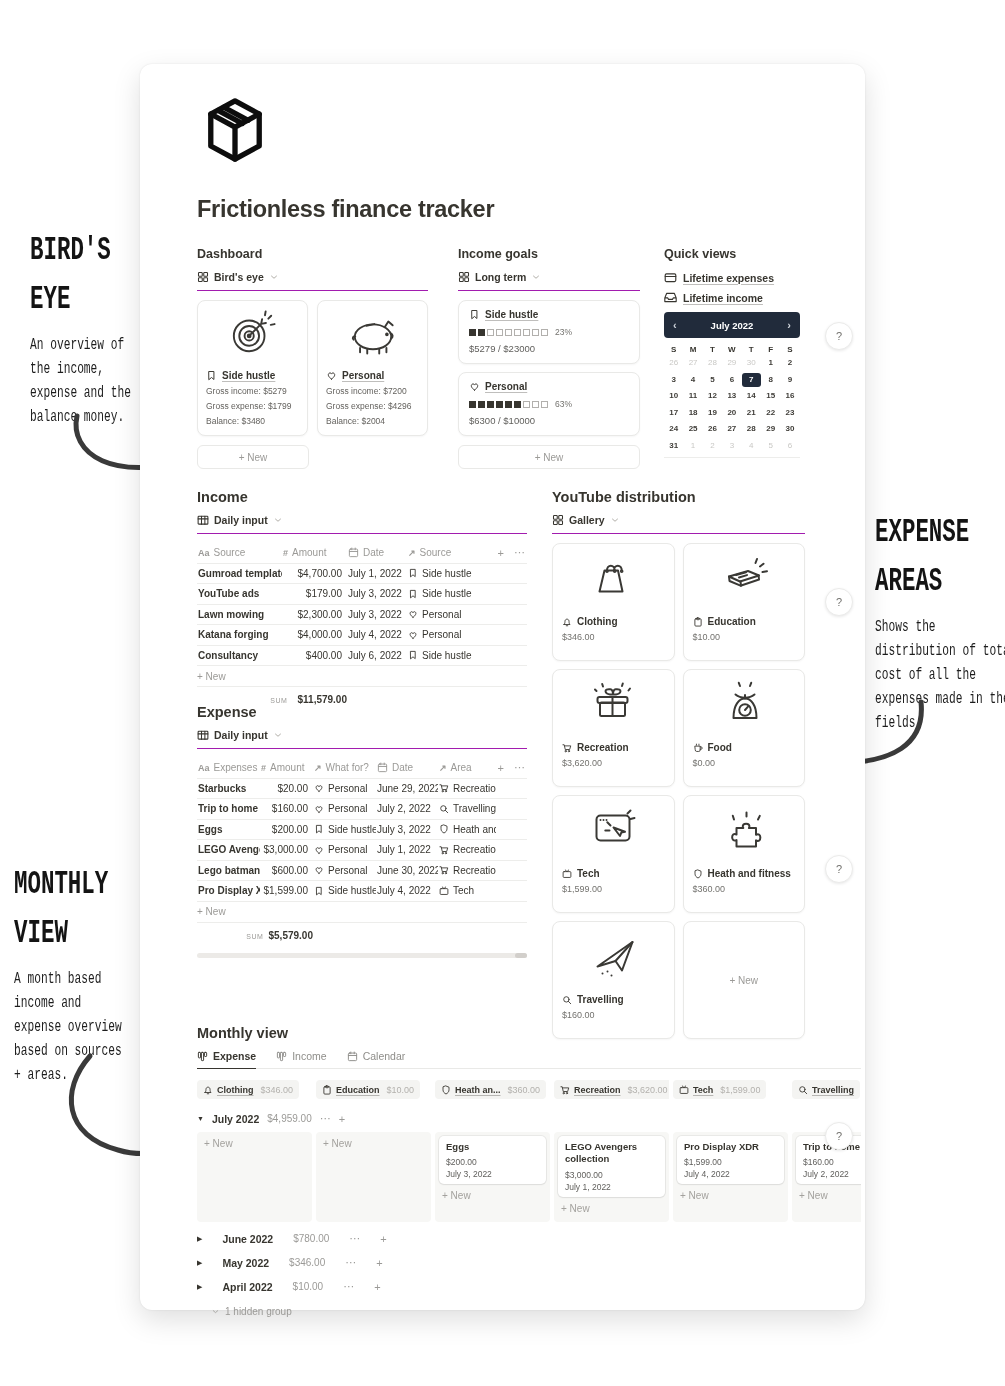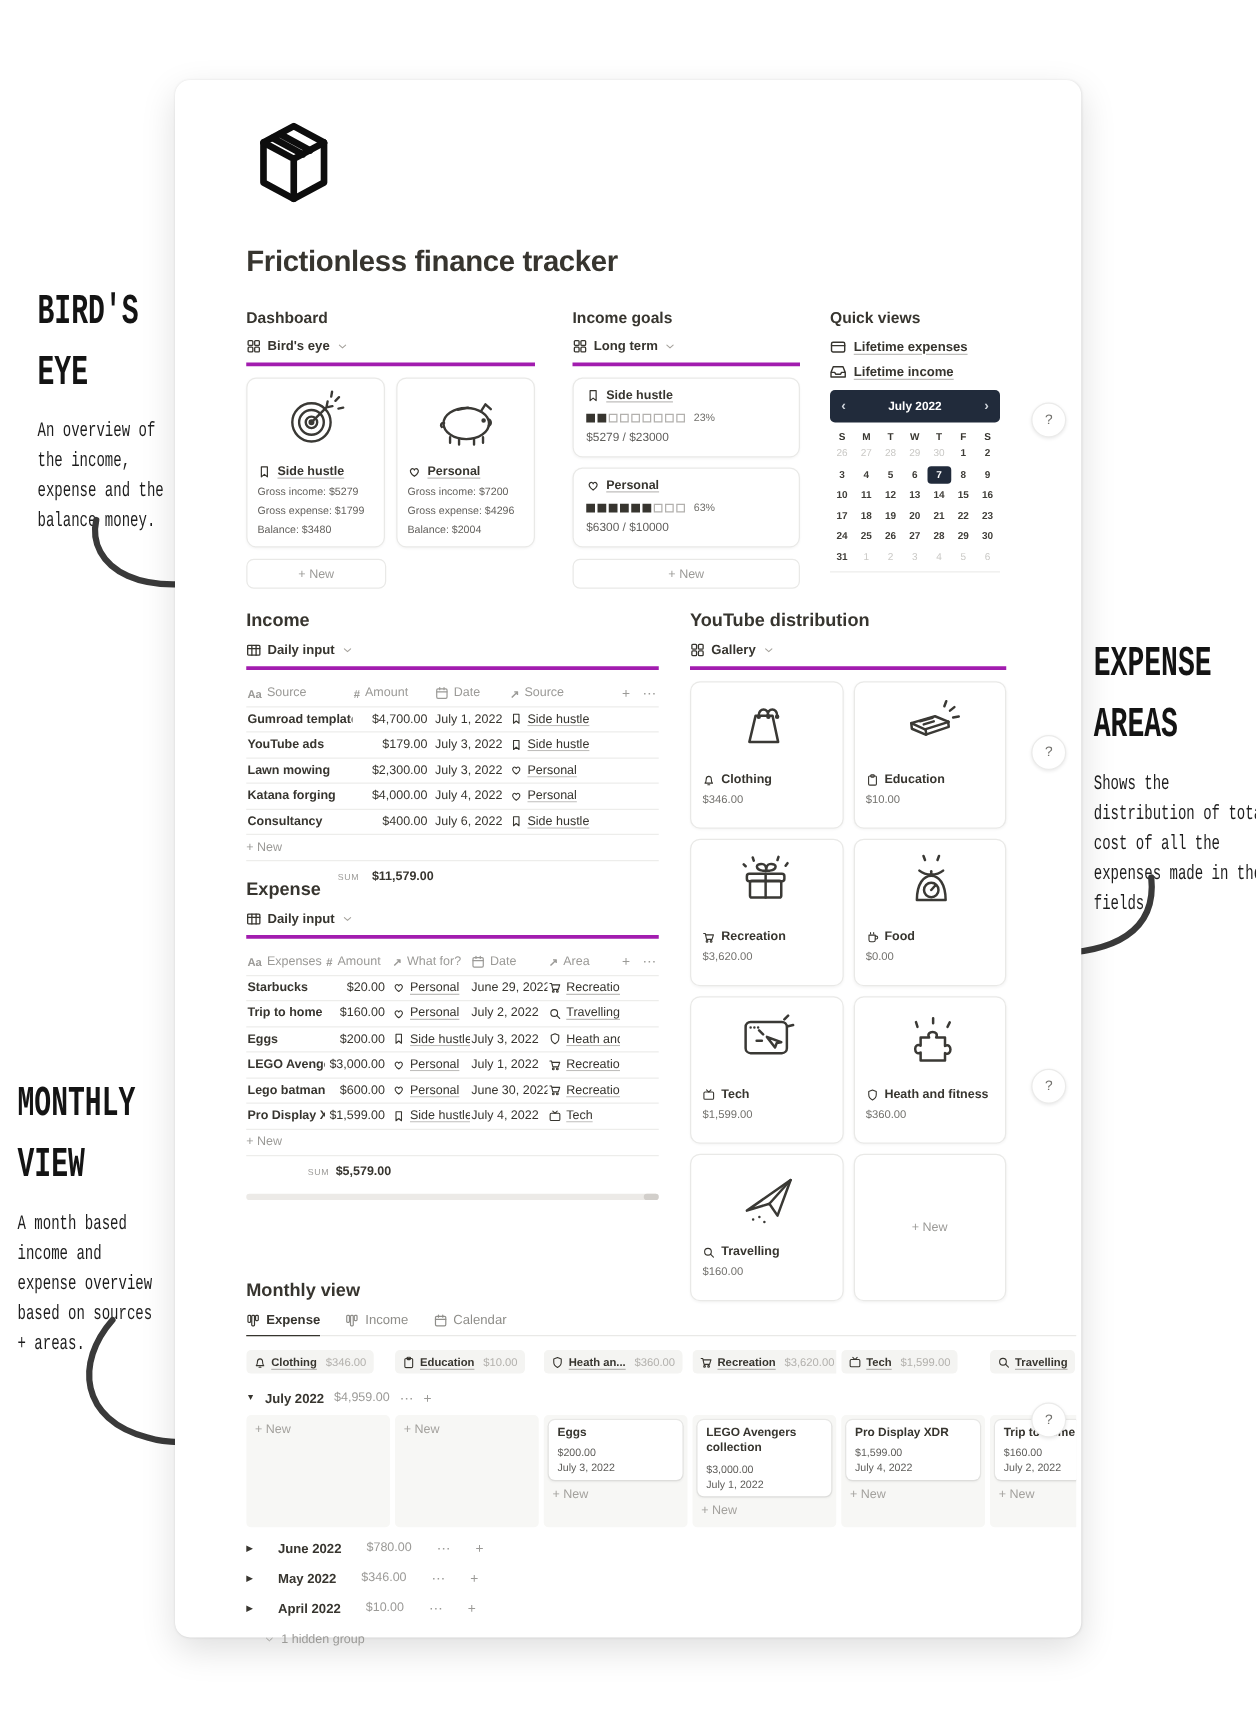--- a/index.html
+++ b/index.html
@@ -27,21 +27,21 @@
   #sec-quick{left:524px;top:183px;width:138px;}
   #sec-income{left:57px;top:425px;width:330px;}
   #sec-gallery{left:412px;top:425px;width:253px;}
   #sec-expense{left:57px;top:640px;width:330px;}
   #sec-monthly{left:57px;top:961px;width:664px;}
 
   .h-sm{font-size:12.5px;font-weight:600;margin:0 0 10px;}
   .h-md{font-size:14.5px;font-weight:700;margin:0 0 9px;}
 
   .viewbar{display:flex;align-items:center;gap:5px;font-size:10.5px;font-weight:600;
-           padding-bottom:7px;border-bottom:3px solid #a21caf;margin-bottom:9px;}
+           padding-bottom:7px;border-bottom:1px solid #a21caf;margin-bottom:9px;}
   .viewbar .chev{color:#a5a29c;display:flex;}
 
   .ic{display:inline-flex;align-items:center;line-height:0;flex:none;}
   .tic{font-weight:600;flex:none;}
   .ul{text-decoration:underline;text-decoration-color:rgba(55,53,47,.32);text-underline-offset:2px;text-decoration-thickness:1px;}
 
   
   .dash-cards{display:flex;gap:9px;}
   .dcard{flex:1;border:1px solid #e9e9e7;border-radius:8px;background:#fff;box-shadow:0 1px 2px rgba(15,15,15,.04);overflow:hidden;}
   .dimg{height:64px;display:flex;align-items:center;justify-content:center;color:#3a3935;}

